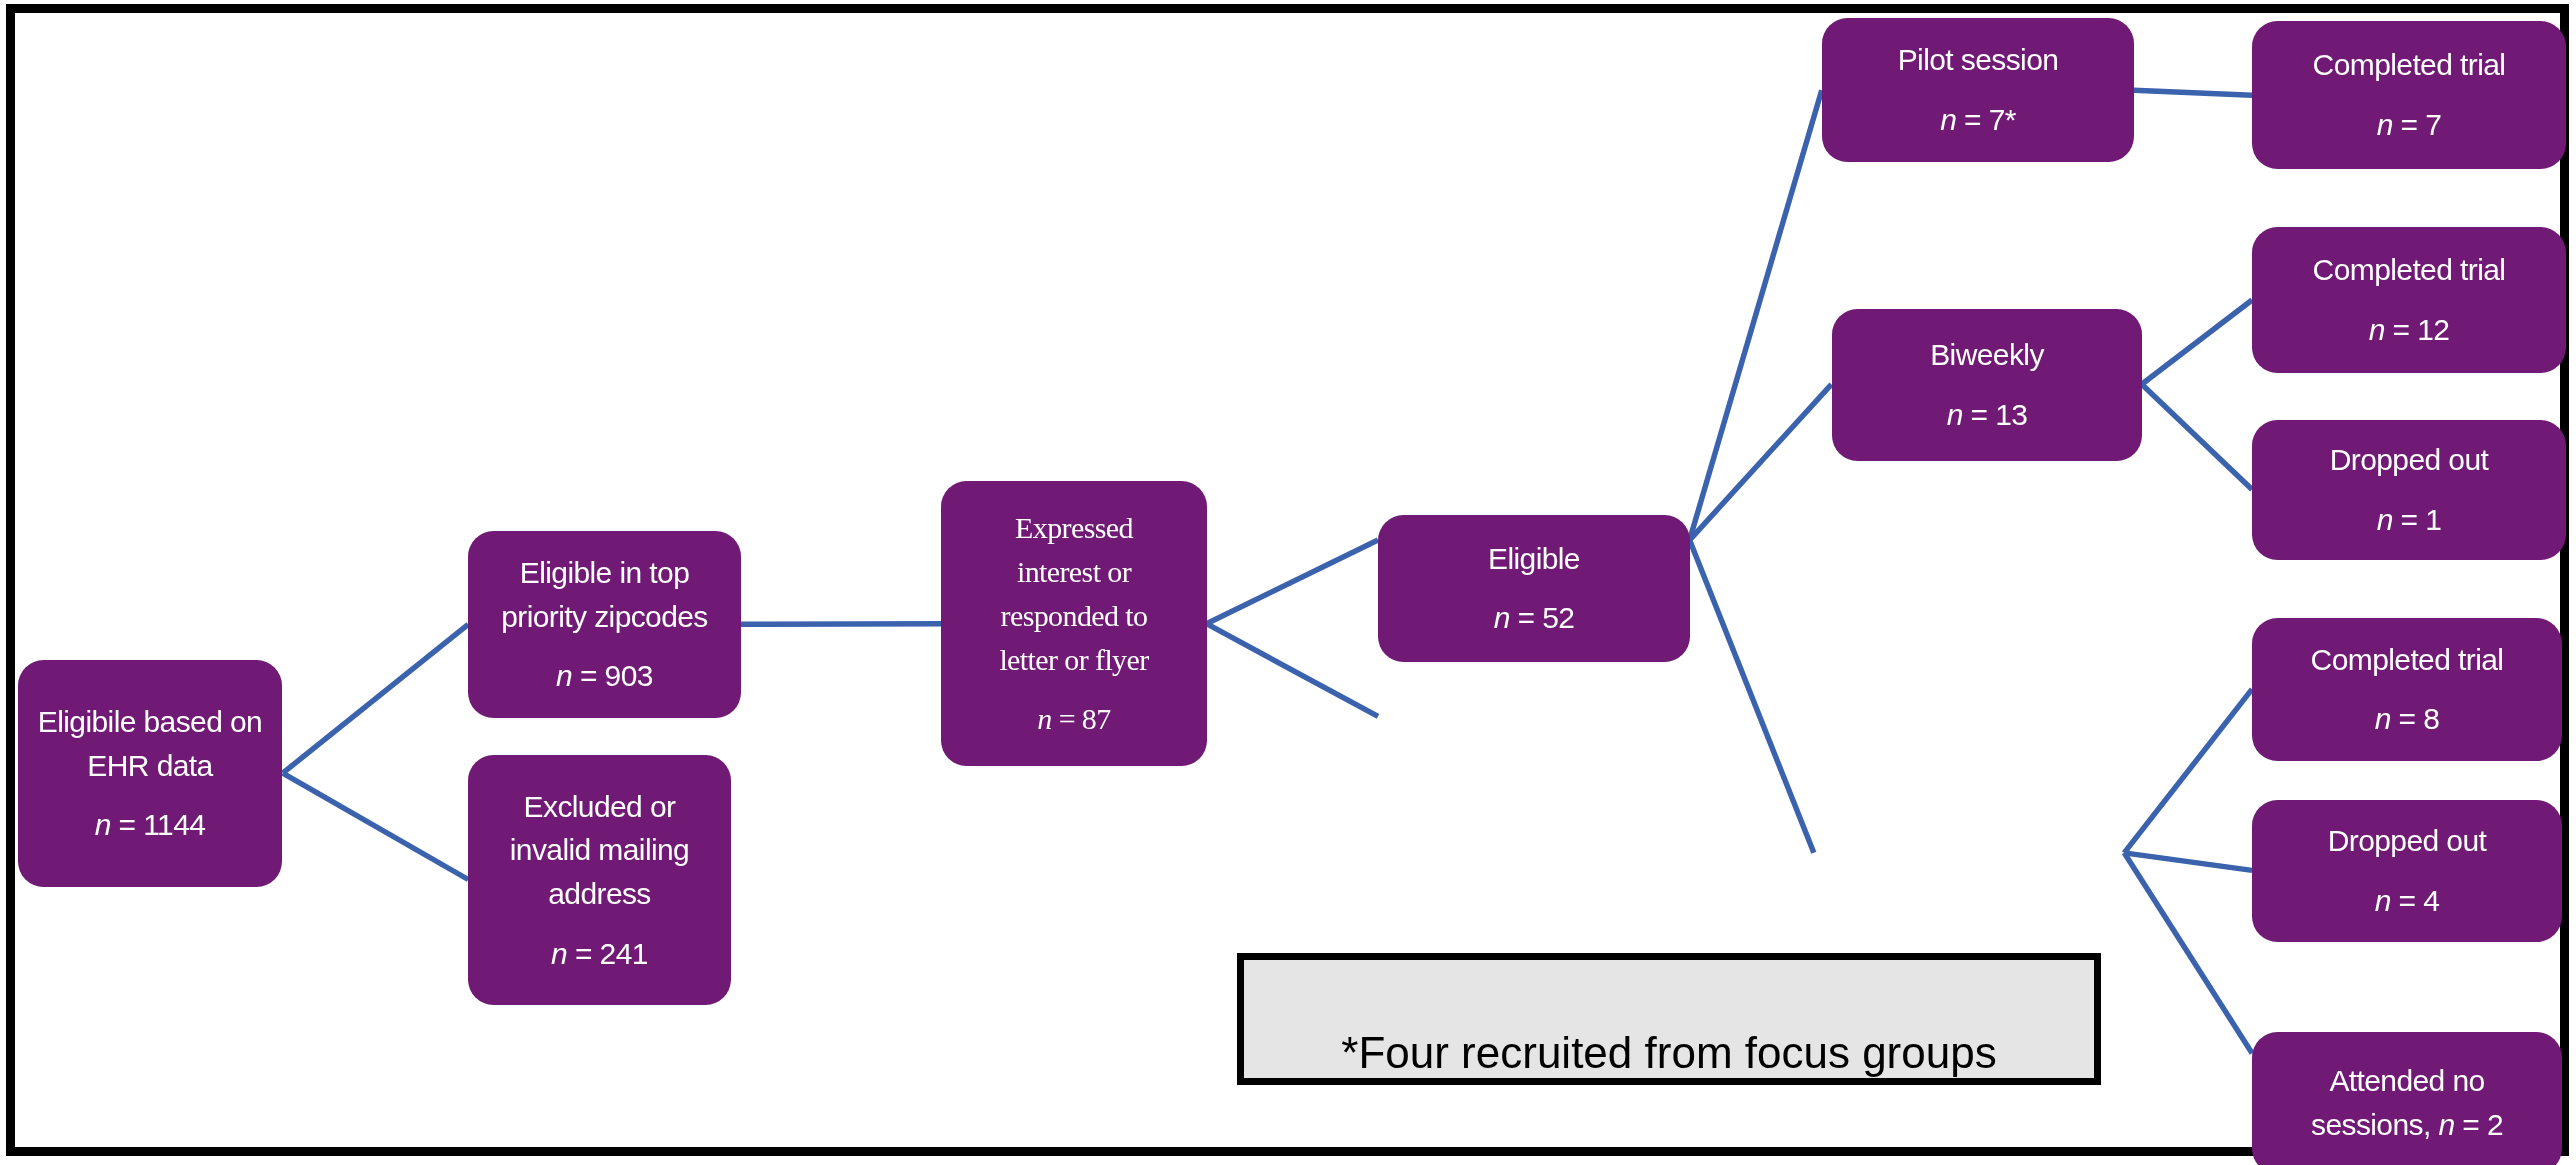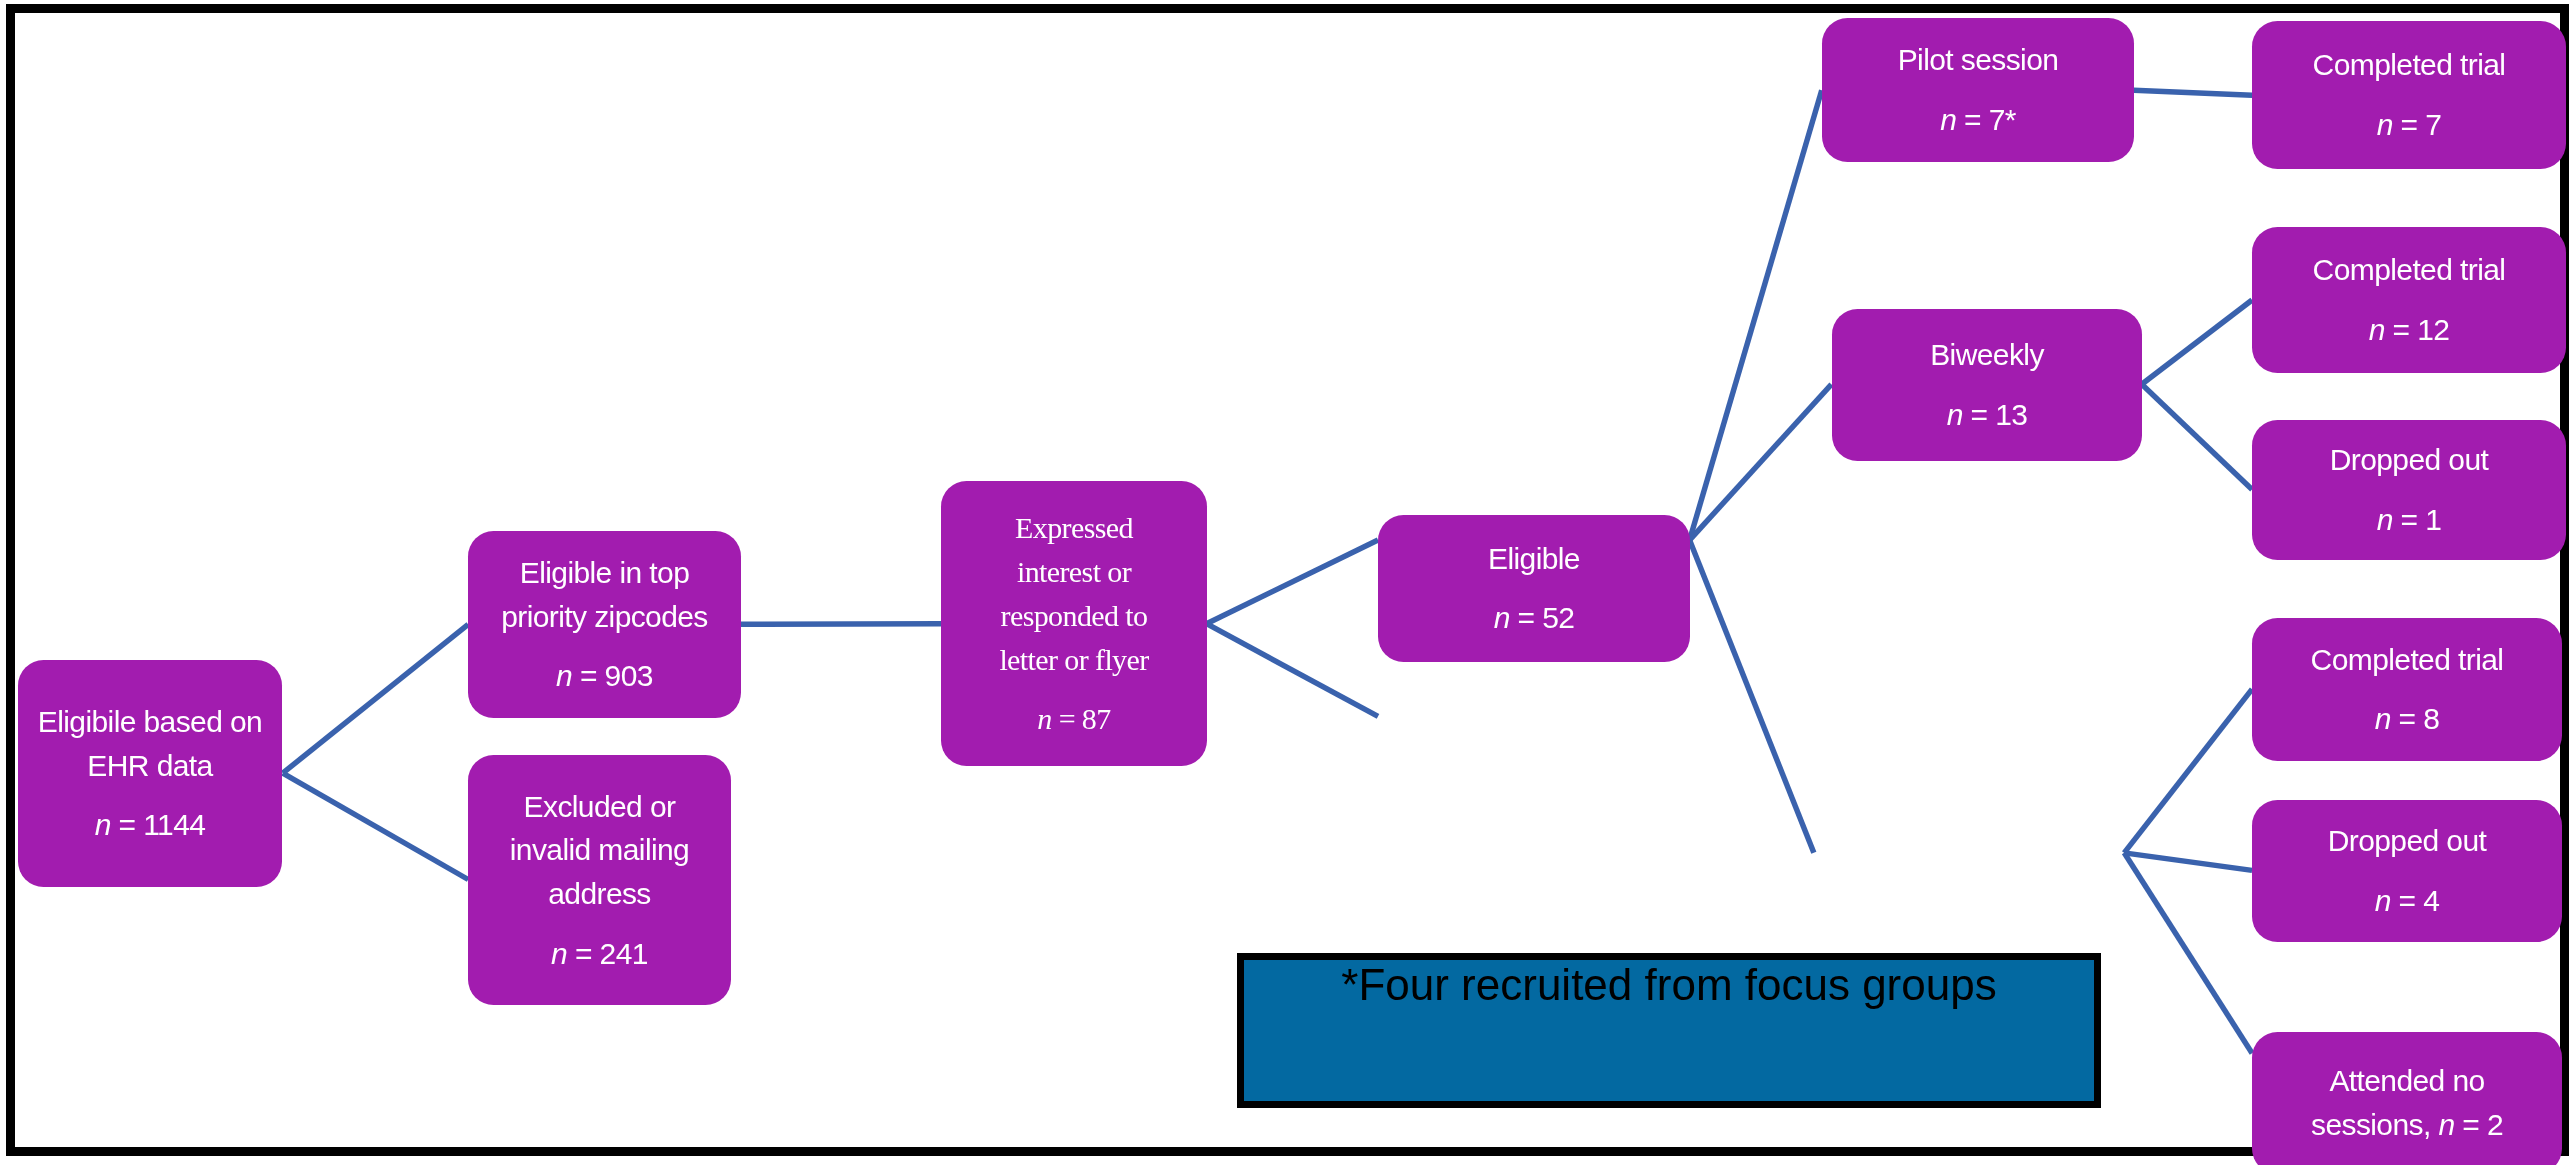--- a/index.html
+++ b/index.html
@@ -26,21 +26,21 @@
   }
   #edge-layer {
     position: absolute;
     left: 0;
     top: 0;
     width: 2576px;
     height: 1165px;
   }
   .node {
     position: absolute;
-    background: #a21caf;
+    background: #701a75;
     border-radius: 25.5px;
     color: #ffffff;
     display: flex;
     flex-direction: column;
     align-items: center;
     justify-content: center;
     text-align: center;
     font-size: 30px;
     line-height: 1.46;
     letter-spacing: -0.6px;
@@ -55,26 +55,26 @@
     margin-top: 15.8px;
   }
   .node .nline i, .node .label i {
     font-style: italic;
   }
   #footnote-box {
     position: absolute;
     left: 1237px;
     top: 953px;
     width: 864px;
-    height: 155px;
+    height: 132px;
     border: 7.9px solid #000000;
     box-sizing: border-box;
-    background: #0369a1;
+    background: #e5e5e5;
     display: flex;
-    align-items: flex-start;
+    align-items: flex-end;
     justify-content: center;
     font-size: 44px;
     color: #000000;
     letter-spacing: 0px;
     white-space: pre;
   }
 </style>
 </head>
 <body>
 

